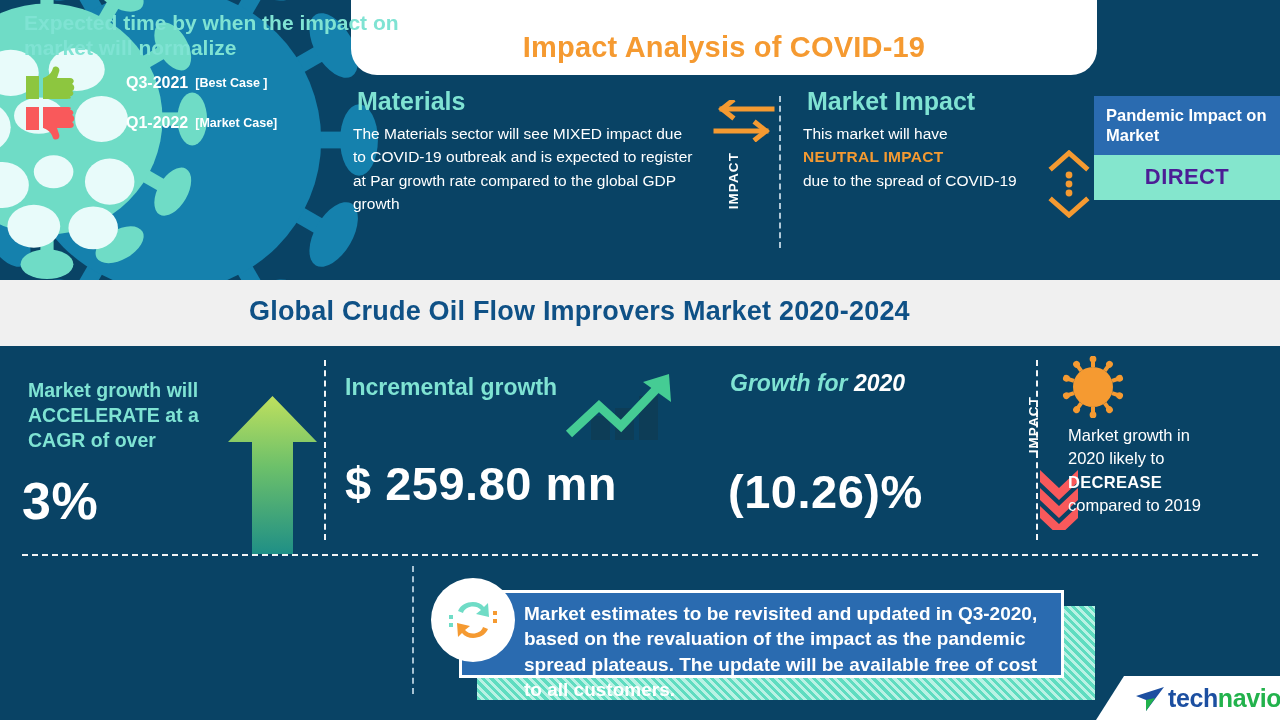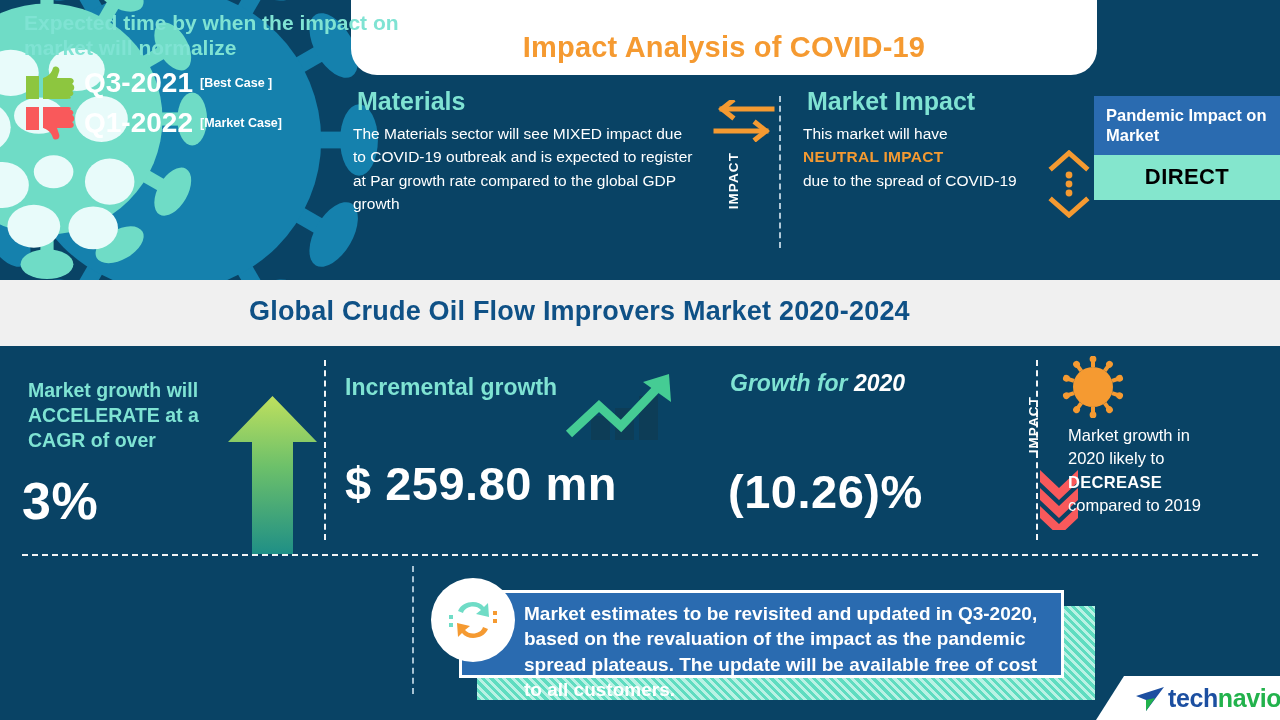--- a/index.html
+++ b/index.html
@@ -44,21 +44,21 @@
 
   .arrows-lr{position:absolute;left:710px;top:100px;width:70px;height:42px;}
   .impact-word-top{position:absolute;left:726px;top:152px;}
 
   .updown{position:absolute;left:1046px;top:150px;width:46px;height:68px;}
 
   
   .badge{position:absolute;right:0;top:96px;width:186px;}
   .badge .head{background:#2a6bb0;color:#fff;padding:9px 8px 10px 12px;
     font-size:16.5px;font-weight:bold;line-height:1.22;}
-  .badge .val{background:#84e6cd;color:#000000;font-size:22px;font-weight:bold;
+  .badge .val{background:#84e6cd;color:#4c1d95;font-size:22px;font-weight:bold;
     text-align:center;padding:9px 0 10px 0;letter-spacing:.4px;}
 
   
   .band{position:absolute;left:0;top:280px;width:1280px;height:66px;background:#f0f0f0;}
   .band .bt{position:absolute;left:249px;top:16px;color:#0f5186;
     font-size:27px;font-weight:bold;letter-spacing:.2px;}
 
   
   .metrics{position:absolute;left:0;top:346px;width:1016px;height:208px;background:#094365;}
   .mcell{position:absolute;top:0;height:208px;}
@@ -94,21 +94,21 @@
   
   .hdash{position:absolute;left:22px;top:554px;width:1236px;height:0;
     border-top:2px dashed #ffffff;opacity:.95;}
 
   .bottom{position:absolute;left:0;top:556px;width:1280px;height:164px;background:#094365;}
 
   .norm{position:absolute;left:24px;top:10px;width:400px;}
   .norm .h{color:#7fe3d3;font-size:21px;font-weight:bold;line-height:1.2;}
   .norm .row{display:flex;align-items:center;margin-top:6px;}
   .thumb{width:52px;height:34px;flex:none;margin-right:8px;}
-  .norm .q{color:#fff;font-size:28px;font-weight:bold;}
+  .norm .q{color:#fff;font-size:16px;font-weight:bold;margin-left:42px;}
   .norm .case{color:#fff;font-size:12.5px;font-weight:bold;margin-left:7px;}
 
   .vdash2{position:absolute;left:412px;top:566px;width:0;height:128px;
     border-left:2px dashed #cfe2ee;opacity:.8;}
 
   .notewrap{position:absolute;left:459px;top:590px;width:630px;height:96px;}
   .hatch{position:absolute;left:18px;top:16px;width:618px;height:94px;
     background:repeating-linear-gradient(45deg,#5fdcc0 0 3px,#b9f2e4 3px 6px);}
   .note{position:absolute;left:0;top:0;width:605px;height:88px;
     background:#2a6bb0;border:3px solid #ffffff;

